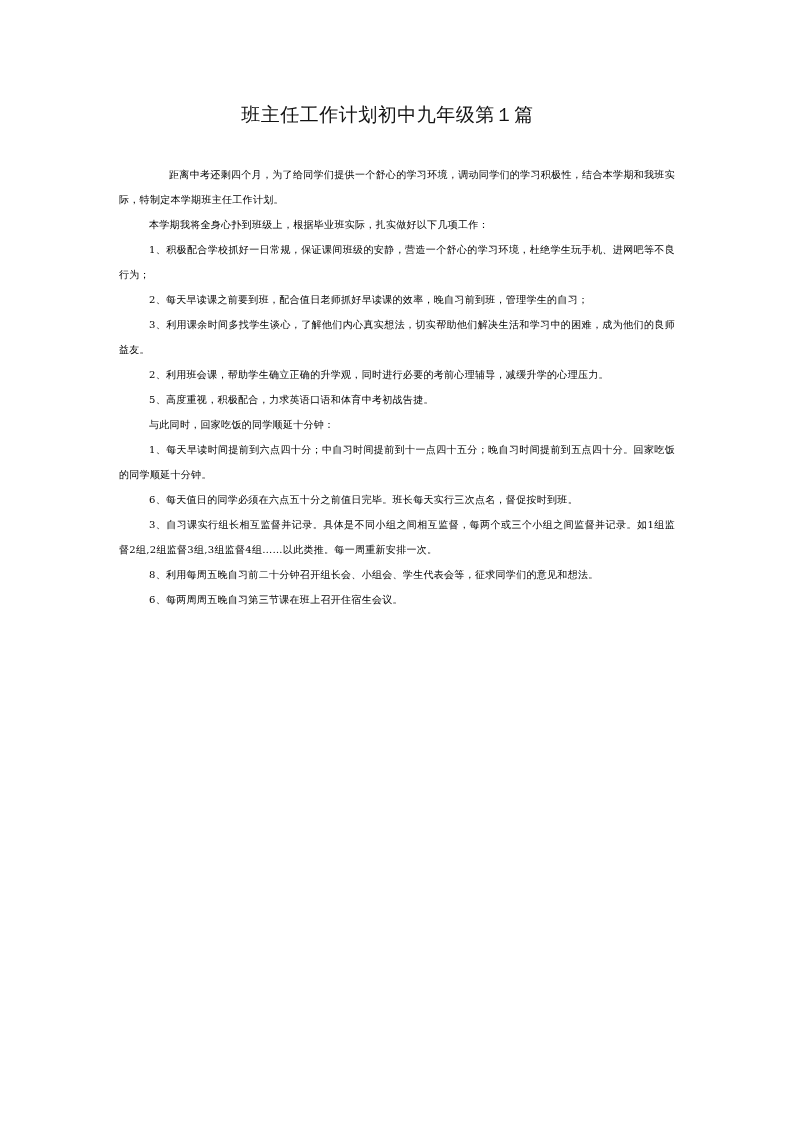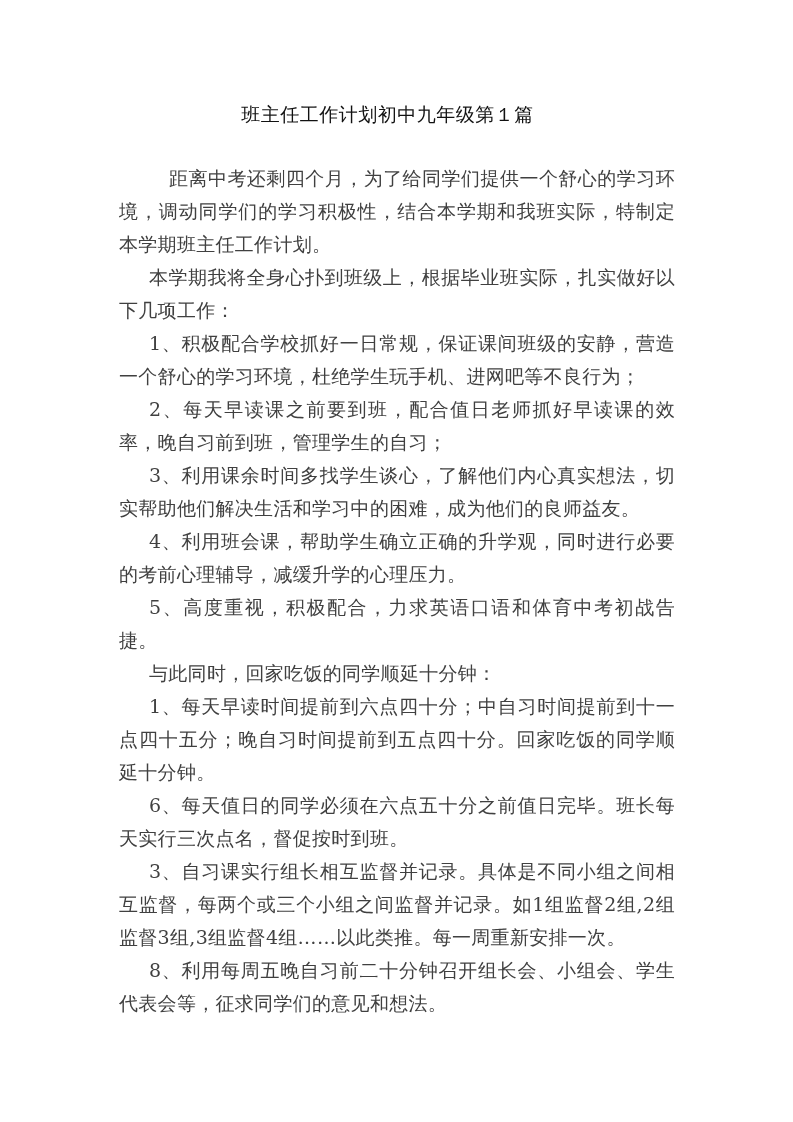--- a/index.html
+++ b/index.html
@@ -36,44 +36,45 @@
     font-weight: normal;
   }
   .body-text {
     position: absolute;
     top: 162px;
     left: 119px;
     width: 556px;
   }
   .para {
     margin: 0;
-    font-size: 19px;
-    line-height: 33px;
+    font-size: 10px;
+    line-height: 25px;
     text-indent: 30px;
     text-align: justify;
     letter-spacing: 0.3px;
-    color: #404040;
+    color: #000000;
   }
   .para.first {
     text-indent: 50px;
   }
 </style>
 </head>
 <body>
 
 <div class="page">
   <h1 class="title">班主任工作计划初中九年级第１篇</h1>
 
   <div class="body-text">
     <p class="para first">距离中考还剩四个月，为了给同学们提供一个舒心的学习环境，调动同学们的学习积极性，结合本学期和我班实际，特制定本学期班主任工作计划。</p>
     <p class="para">本学期我将全身心扑到班级上，根据毕业班实际，扎实做好以下几项工作：</p>
     <p class="para">1、积极配合学校抓好一日常规，保证课间班级的安静，营造一个舒心的学习环境，杜绝学生玩手机、进网吧等不良行为；</p>
     <p class="para">2、每天早读课之前要到班，配合值日老师抓好早读课的效率，晚自习前到班，管理学生的自习；</p>
     <p class="para">3、利用课余时间多找学生谈心，了解他们内心真实想法，切实帮助他们解决生活和学习中的困难，成为他们的良师益友。</p>
-    <p class="para">4、利用班会课，帮助学生确立正确的升学观，同时进行必要的考前心理辅导，减缓升学的心理压力。</p>
+    <p class="para">2、利用班会课，帮助学生确立正确的升学观，同时进行必要的考前心理辅导，减缓升学的心理压力。</p>
     <p class="para">5、高度重视，积极配合，力求英语口语和体育中考初战告捷。</p>
     <p class="para">与此同时，回家吃饭的同学顺延十分钟：</p>
     <p class="para">1、每天早读时间提前到六点四十分；中自习时间提前到十一点四十五分；晚自习时间提前到五点四十分。回家吃饭的同学顺延十分钟。</p>
     <p class="para">6、每天值日的同学必须在六点五十分之前值日完毕。班长每天实行三次点名，督促按时到班。</p>
     <p class="para">3、自习课实行组长相互监督并记录。具体是不同小组之间相互监督，每两个或三个小组之间监督并记录。如1组监督2组,2组监督3组,3组监督4组……以此类推。每一周重新安排一次。</p>
     <p class="para">8、利用每周五晚自习前二十分钟召开组长会、小组会、学生代表会等，征求同学们的意见和想法。</p>
+    <p class="para">6、每两周周五晚自习第三节课在班上召开住宿生会议。</p>
   </div>
 </div>
 
 </body></html>

